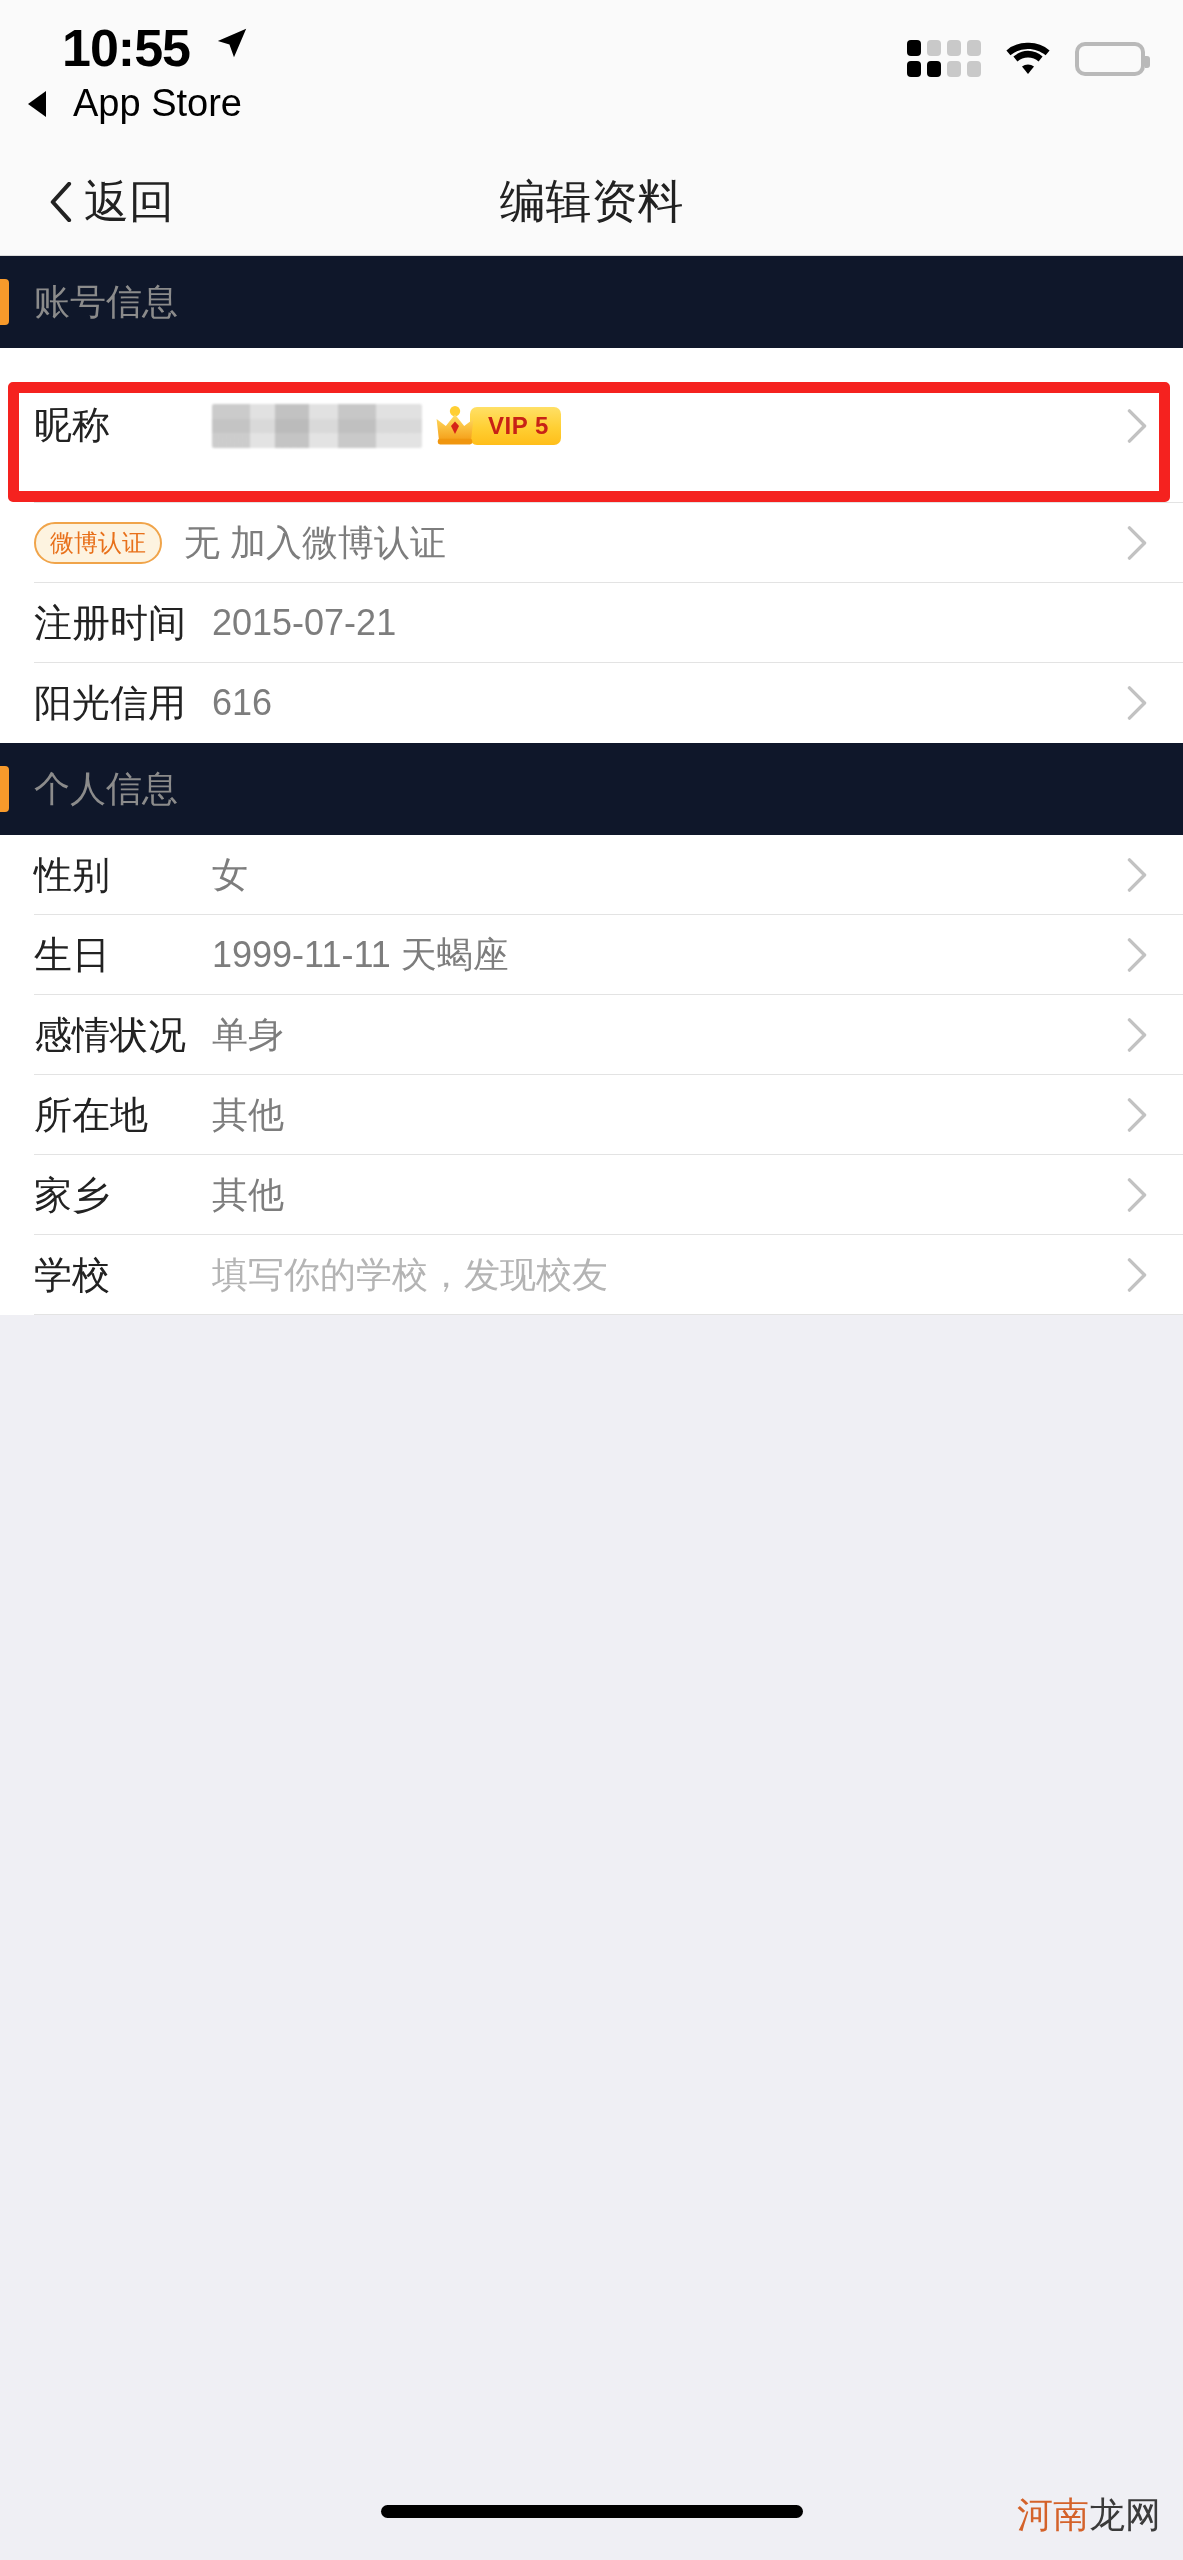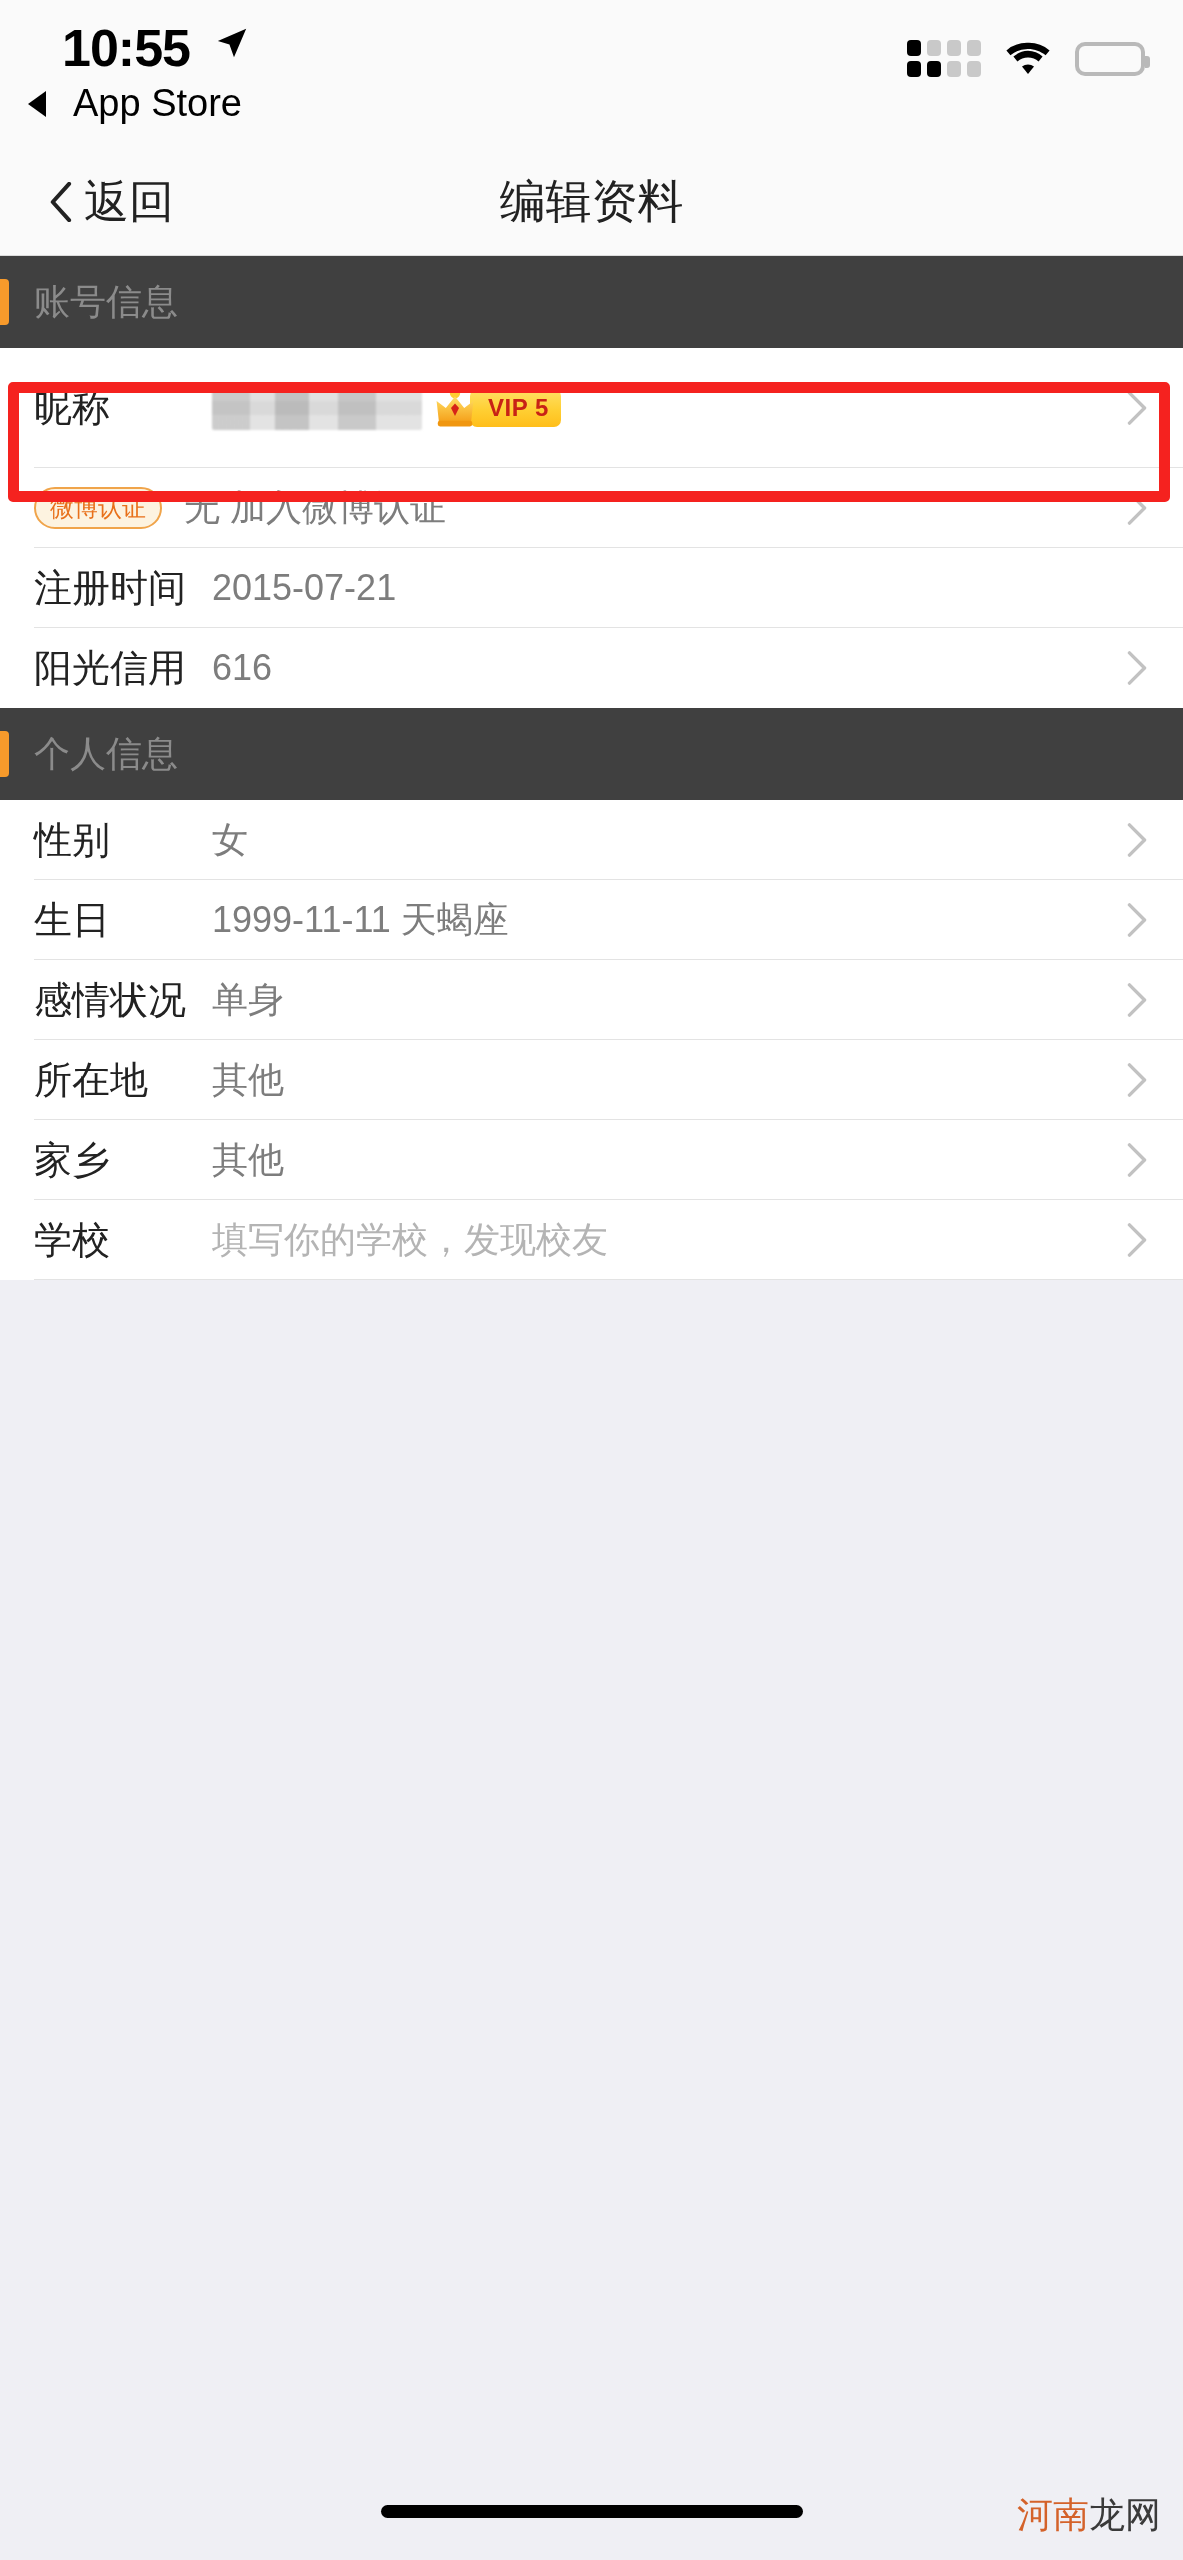--- a/index.html
+++ b/index.html
@@ -73,21 +73,21 @@
     width:24px; height:40px;
   }
   .nav-back .chev svg { width:100%; height:100%; display:block; }
   .nav-title {
     position:absolute; left:0; right:0; top:50%; transform:translateY(-50%);
     text-align:center; font-size:46px; color:#222; font-weight:500;
   }
 
   
   .sec-head {
-    position:relative; height:92px; background:#404040;
+    position:relative; height:92px; background:#0f172a;
     display:flex; align-items:center;
   }
   .sec-head .bar {
     position:absolute; left:0; top:50%; transform:translateY(-50%);
     width:9px; height:46px; background:#f79a2b; border-radius:0 4px 4px 0;
   }
   .sec-head .txt {
     margin-left:34px; font-size:36px; color:#8b8b8b;
   }
 
@@ -223,21 +223,21 @@
     <div class="nav-title">编辑资料</div>
   </div>
 
   <div class="sec-head">
     <span class="bar"></span>
     <span class="txt">账号信息</span>
   </div>
 
   <div class="list">
 
-    <div class="row" style="height:120px">
+    <div class="row" style="height:155px">
       <span class="label">昵称</span>
       <span class="mosaic"></span>
       <span class="vip">
         <span class="crown">
           <svg viewBox="0 0 40 40">
             <circle cx="20" cy="7" r="4.5" fill="#ffcf33"></circle>
             <path d="M6 32 4 14l8 6 8-10 8 10 8-6-2 18z" fill="url(#g1)"></path>
             <defs>
                 <linearGradient id="g1" x1="0" y1="0" x2="0" y2="1">
               <stop offset="0" stop-color="#ffe066"></stop>

